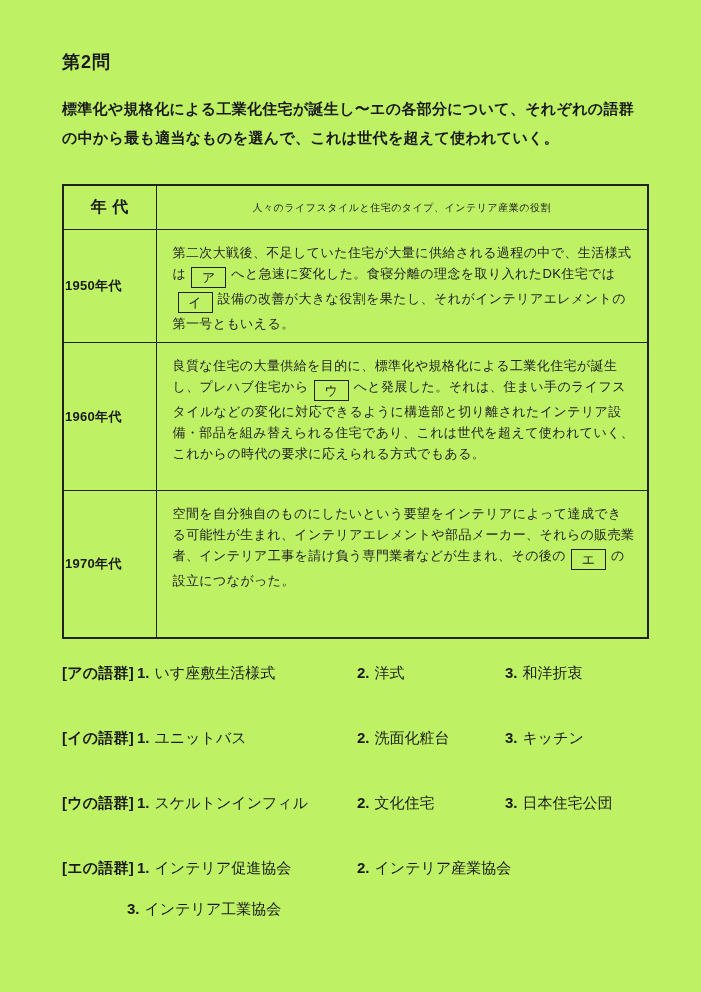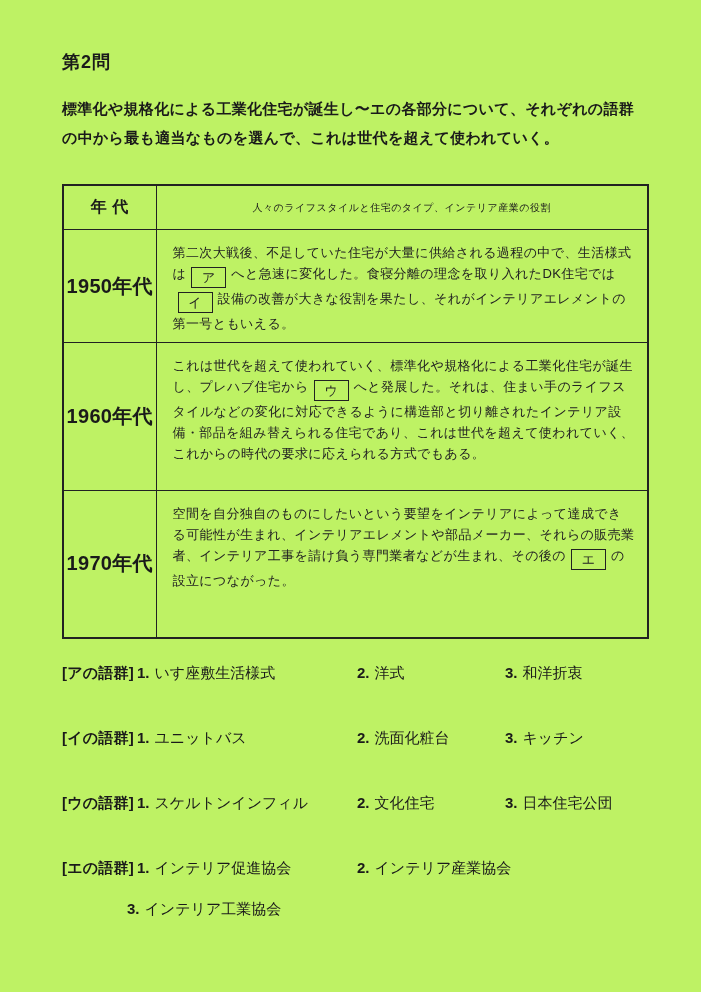--- a/index.html
+++ b/index.html
@@ -29,22 +29,22 @@
   table.era-table td,table.era-table th{
     border:1px solid #222;
   }
   col.c-era{width:93px;}
   .th-era,.th-desc{
     height:41px;text-align:center;vertical-align:middle;
     font-size:16px;font-weight:600;letter-spacing:0.5px;
   }
   .th-desc{font-weight:normal;font-size:10px;}
   td.era{
-    text-align:center;vertical-align:middle;
-    font-size:20px;font-weight:600;letter-spacing:0.3px;
+    text-align:left;vertical-align:middle;
+    font-size:13px;font-weight:600;letter-spacing:0.3px;
   }
   td.desc{
     vertical-align:top;
     padding:12px 12px 8px 16px;
     font-size:13px;line-height:21px;letter-spacing:0.4px;color:#222;
   }
   tr.r1950{height:97px;}
   tr.r1960{height:148px;}
   tr.r1970{height:147px;}
   .blank{
@@ -90,21 +90,21 @@
         <tr>
       <th class="th-era">年 代</th>
       <th class="th-desc">人々のライフスタイルと住宅のタイプ、インテリア産業の役割</th>
     </tr>
     <tr class="r1950">
       <td class="era">1950年代</td>
       <td class="desc"><span>第二次大戦後、不足していた住宅が大量に供給される過程の中で、生活様式は</span><span class="blank">ア</span><span>へと急速に変化した。食寝分離の理念を取り入れたDK住宅では</span><span class="blank">イ</span><span>設備の改善が大きな役割を果たし、それがインテリアエレメントの第一号ともいえる。</span></td>
     </tr>
     <tr class="r1960">
       <td class="era">1960年代</td>
-      <td class="desc"><span>これは世代を超えて使われていく、標準化や規格化による工業化住宅が誕生し、プレハブ住宅から</span><span class="blank">ウ</span><span>へと発展した。それは、住まい手のライフスタイルなどの変化に対応できるように構造部と切り離されたインテリア設備・部品を組み替えられる住宅であり、これは世代を超えて使われていく、これからの時代の要求に応えられる方式でもある。</span></td>
+      <td class="desc"><span>良質な住宅の大量供給を目的に、標準化や規格化による工業化住宅が誕生し、プレハブ住宅から</span><span class="blank">ウ</span><span>へと発展した。それは、住まい手のライフスタイルなどの変化に対応できるように構造部と切り離されたインテリア設備・部品を組み替えられる住宅であり、これは世代を超えて使われていく、これからの時代の要求に応えられる方式でもある。</span></td>
     </tr>
     <tr class="r1970">
       <td class="era">1970年代</td>
       <td class="desc"><span>空間を自分独自のものにしたいという要望をインテリアによって達成できる可能性が生まれ、インテリアエレメントや部品メーカー、それらの販売業者、インテリア工事を請け負う専門業者などが生まれ、その後の</span><span class="blank">エ</span><span>の設立につながった。</span></td>
     </tr>
   </tbody>
     </table>
 
   <div class="groups">
 

